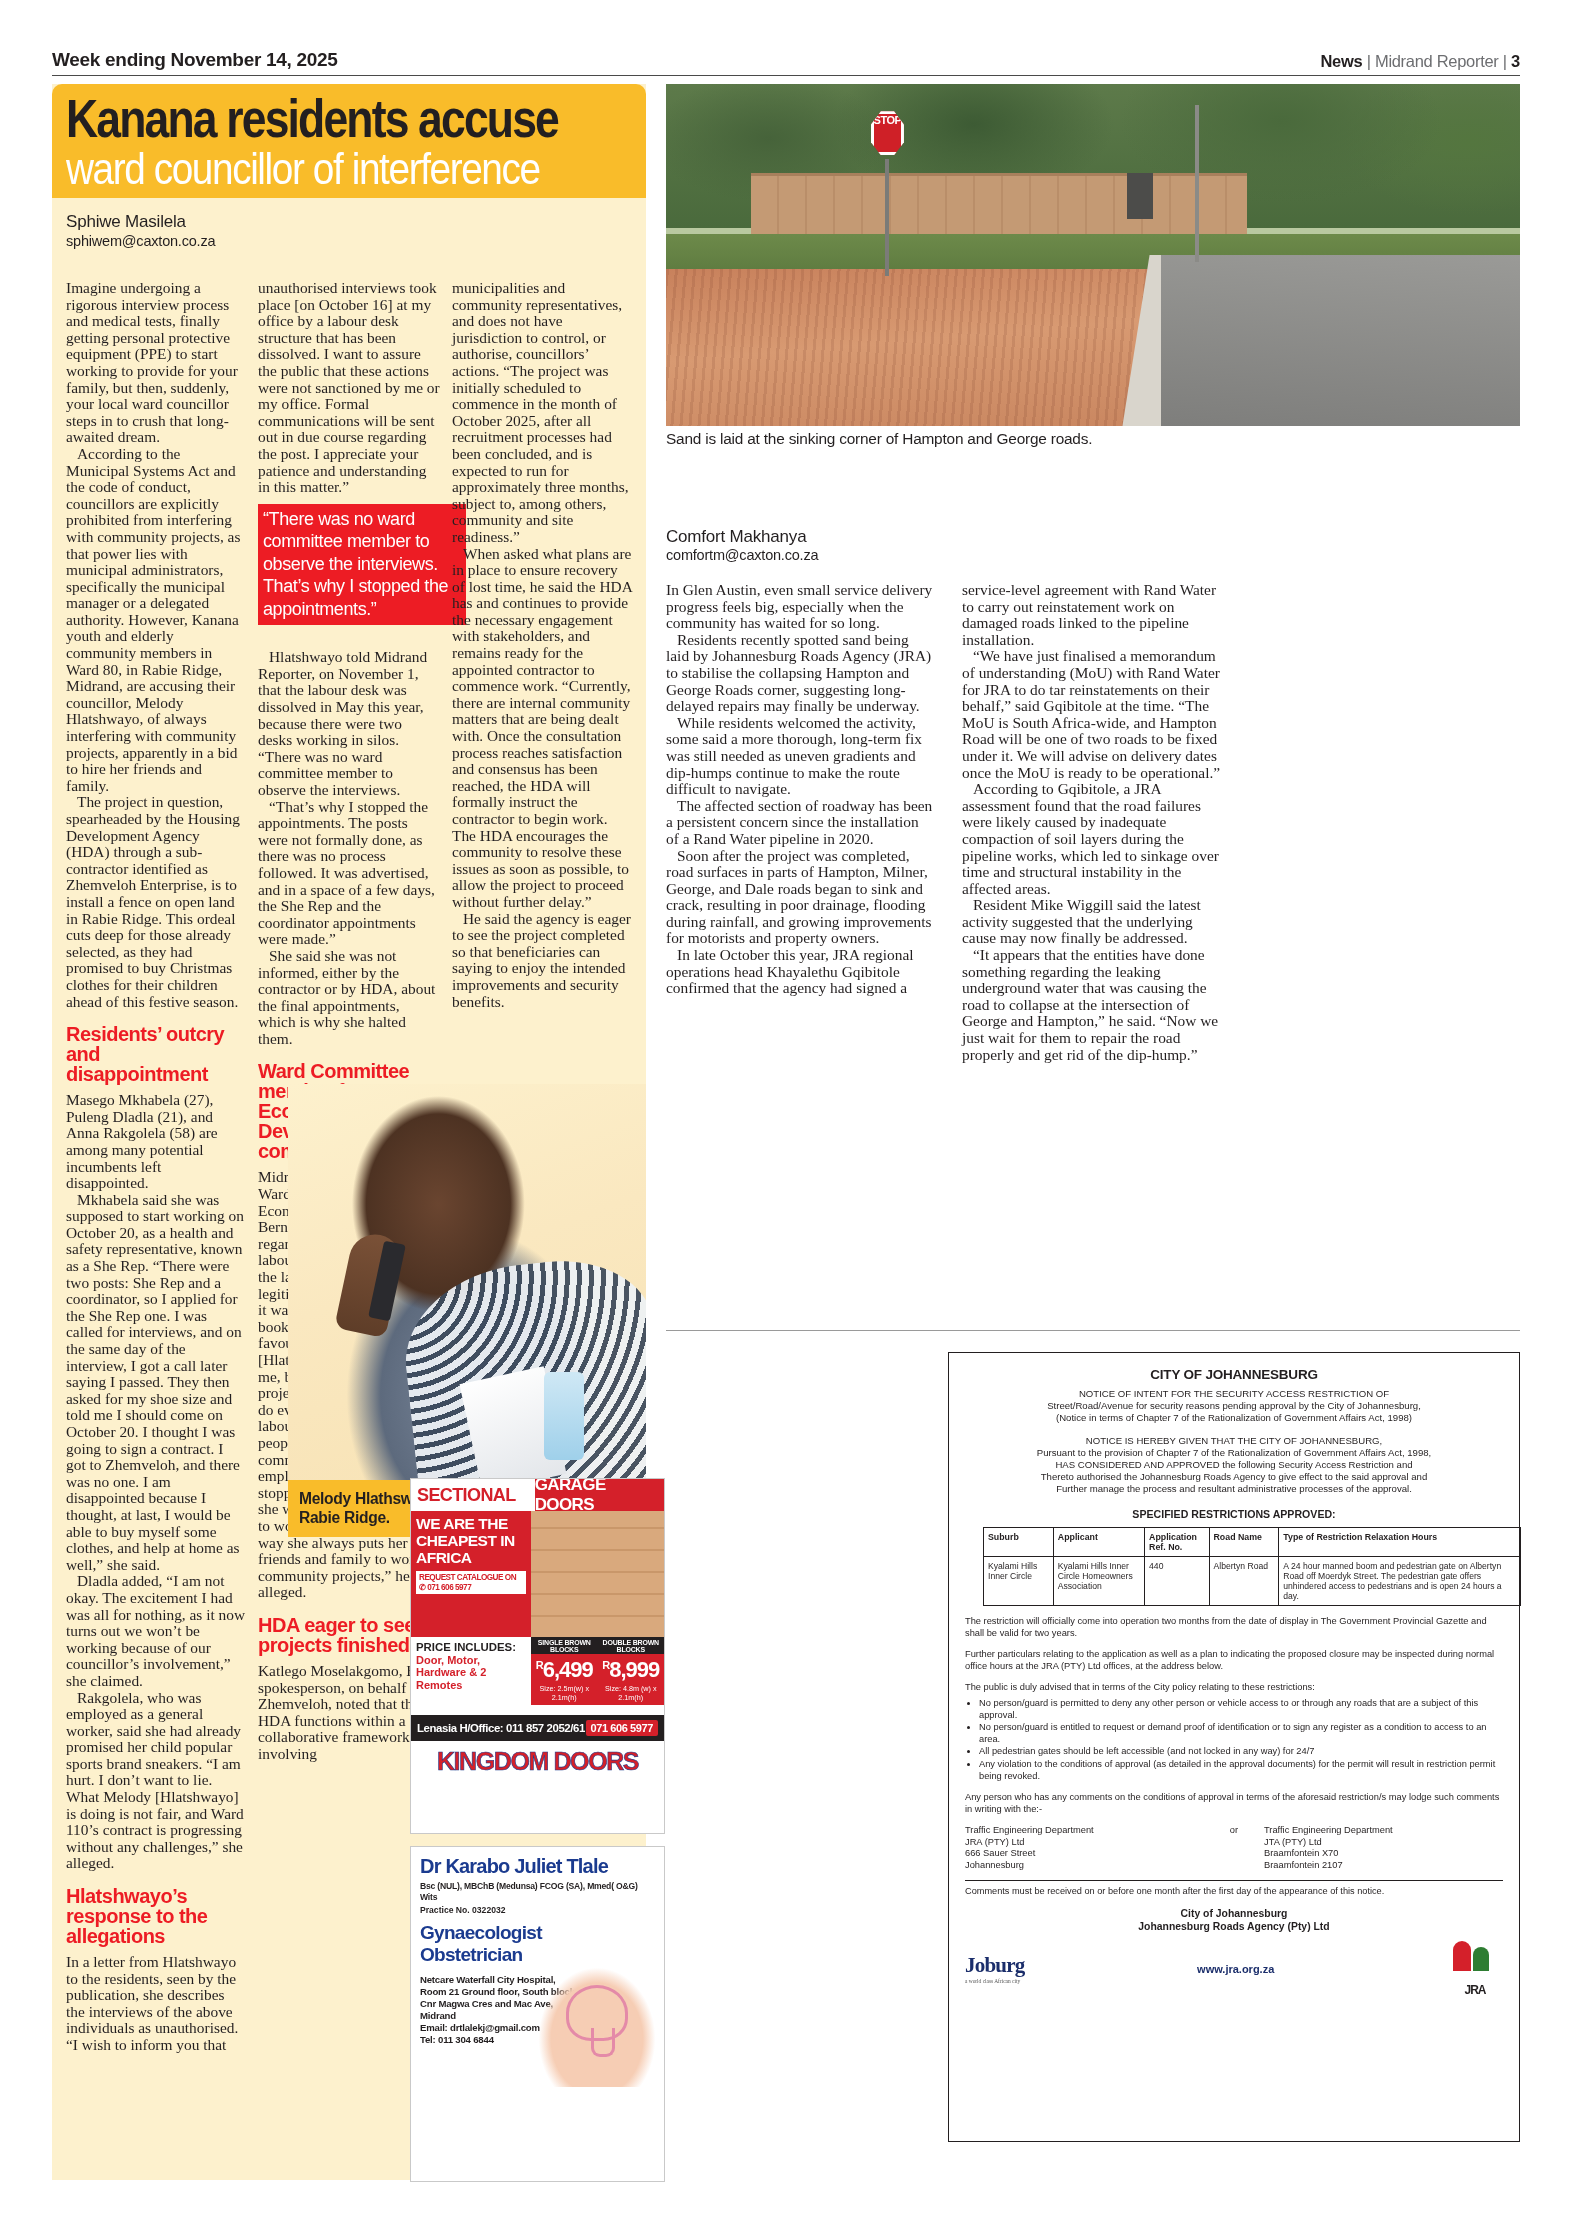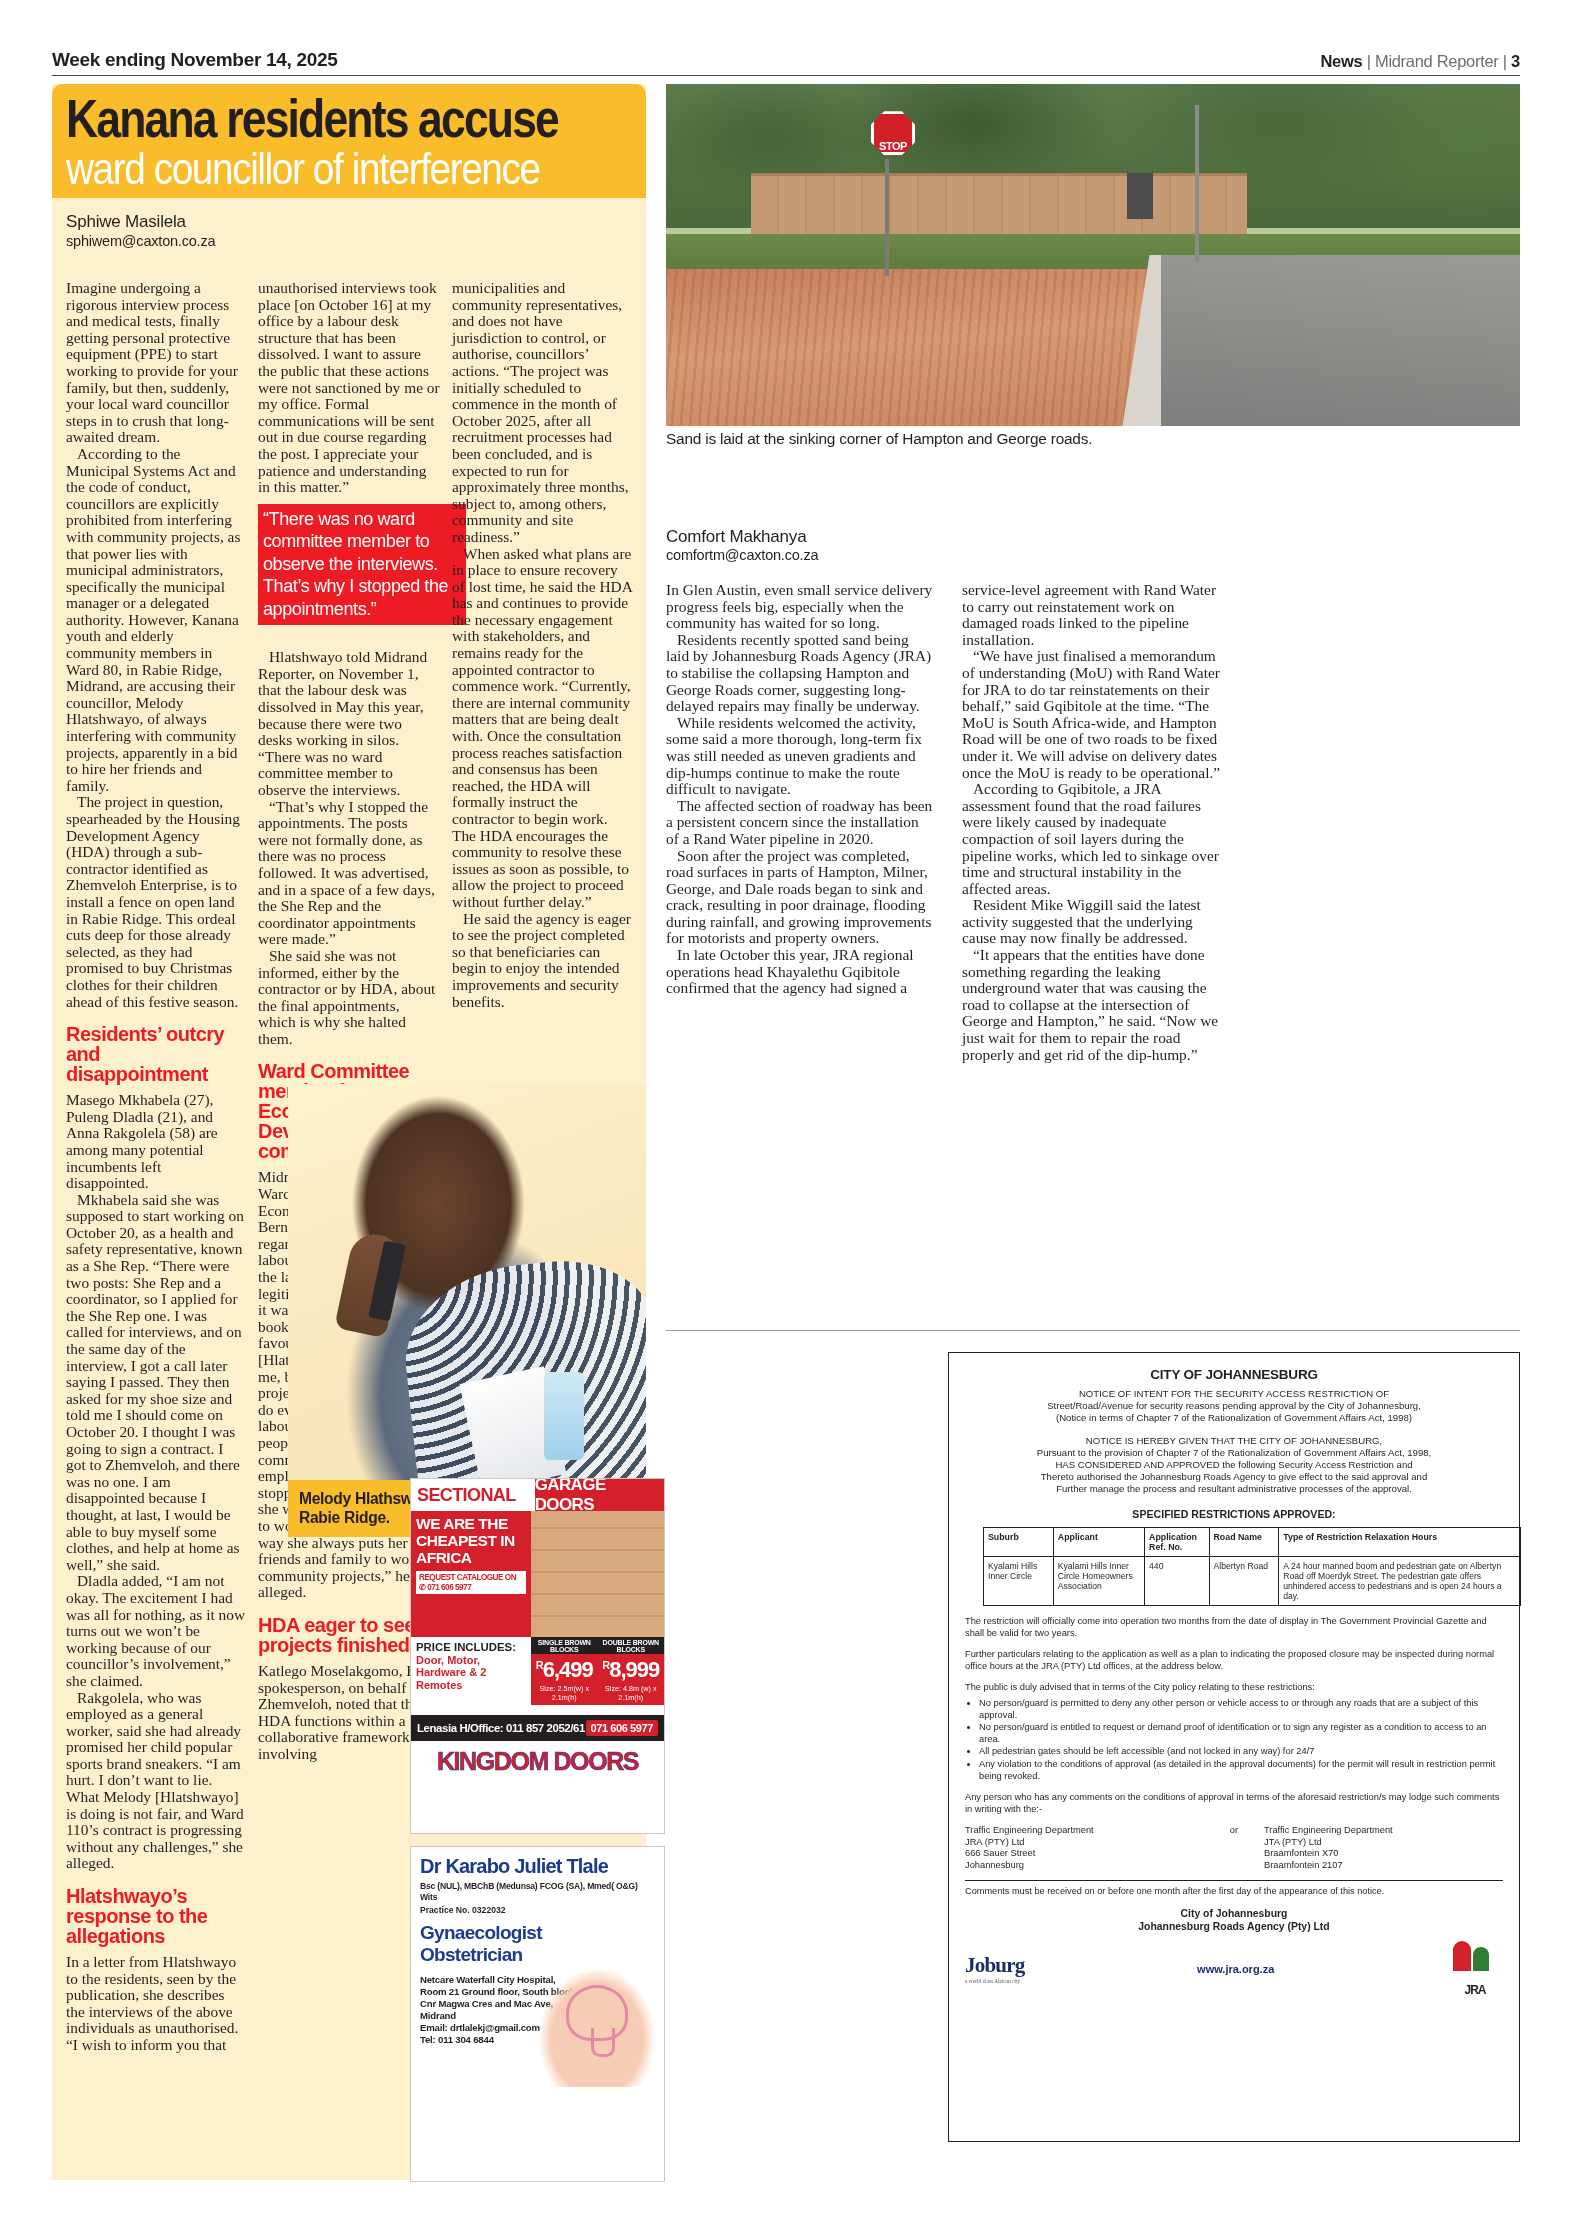--- a/index.html
+++ b/index.html
@@ -161,24 +161,24 @@
     background:linear-gradient(180deg,#6d8a4a,#58753c); }
   .rp-sand { position:absolute; left:0; top:54%; width:66%; height:46%;
     background:
       repeating-linear-gradient(95deg, rgba(120,60,40,.16) 0 3px, rgba(0,0,0,0) 3px 9px),
       linear-gradient(175deg,#c8815c,#d89a72 45%,#c8855f); }
   .rp-road { position:absolute; left:58%; top:50%; width:42%; height:50%;
     background:linear-gradient(185deg,#9a9a97,#7e7e7c); }
   .rp-kerb { position:absolute; left:55%; top:50%; width:8%; height:50%;
     background:#d9d5cc; transform:skewX(-9deg); }
   .rp-stop {
-    position:absolute; left:24%; top:8%; width:44px; height:44px;
+    position:absolute; left:24%; top:8%; width:33px; height:44px;
     background:#cf2027; border:3px solid #ffffff;
     clip-path:polygon(30% 0,70% 0,100% 30%,100% 70%,70% 100%,30% 100%,0 70%,0 30%);
-    display:flex; align-items:flex-end; justify-content:center;
+    display:flex; align-items:flex-start; justify-content:center;
   }
   .rp-stop span { color:#fff; font-family:"Liberation Sans",sans-serif;
     font-weight:bold; font-size:11px; letter-spacing:-0.5px; }
   .rp-pole { position:absolute; left:25.6%; top:22%; width:4px; height:34%; background:#7b7b78; }
   .rp-pole2 { position:absolute; left:62%; top:6%; width:4px; height:46%; background:#8b8b87; }
   .rp-box { position:absolute; left:54%; top:26%; width:26px; height:46px; background:#4c4c4a; }
 
   .photo-caption {
     position:absolute; left:666px; top:430px; width:854px;
     font-family:"Liberation Sans", sans-serif;
@@ -365,21 +365,21 @@
         <p class="ind">She said she was not informed, either by the contractor or by HDA, about the final appointments, which is why she halted them.</p>
         <div class="sec-head">Ward Committee member for Economic Development comments</div>
         <p>Midrand Reporter contacted Ward Committee member for Economic Development, Bernard Mamaema, regarding the status of the labour desk. Mamaema said the labour desk was a legitimate structure because it was doing things by the book, not relying on political favours, “Melody [Hlatshwayo] doesn’t like me, because in all the projects I am involved in, we do everything openly. The labour desk helps us find people within our community, so they can get employment fairly. She stopped this contract because she wants to put her people to work in this one, the same way she always puts her friends and family to work in community projects,” he alleged.</p>
         <div class="sec-head">HDA eager to see projects finished</div>
         <p>Katlego Moselakgomo, HDA spokesperson, on behalf of Zhemveloh, noted that the HDA functions within a collaborative framework, involving</p>
       </div>
 
       <div class="col">
         <p>municipalities and community representatives, and does not have jurisdiction to control, or authorise, councillors’ actions. “The project was initially scheduled to commence in the month of October 2025, after all recruitment processes had been concluded, and is expected to run for approximately three months, subject to, among others, community and site readiness.”</p>
         <p class="ind">When asked what plans are in place to ensure recovery of lost time, he said the HDA has and continues to provide the necessary engagement with stakeholders, and remains ready for the appointed contractor to commence work. “Currently, there are internal community matters that are being dealt with. Once the consultation process reaches satisfaction and consensus has been reached, the HDA will formally instruct the contractor to begin work. The HDA encourages the community to resolve these issues as soon as possible, to allow the project to proceed without further delay.”</p>
-        <p class="ind">He said the agency is eager to see the project completed so that beneficiaries can begin to enjoy the intended improvements and security benefits.</p>
+        <p class="ind">He said the agency is eager to see the project completed so that beneficiaries can saying to enjoy the intended improvements and security benefits.</p>
       </div>
     </div>
 
     <div class="melody-photo">
       <div class="skin"></div>
       <div class="dress"></div>
       <div class="hand"></div>
       <div class="phone"></div>
       <div class="papers"></div>
       <div class="bottle"></div>

